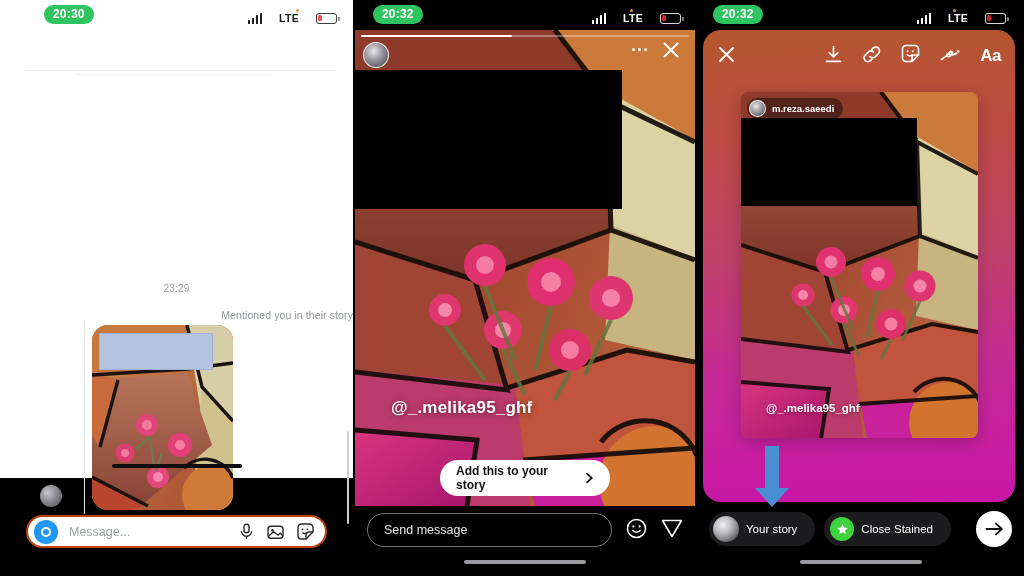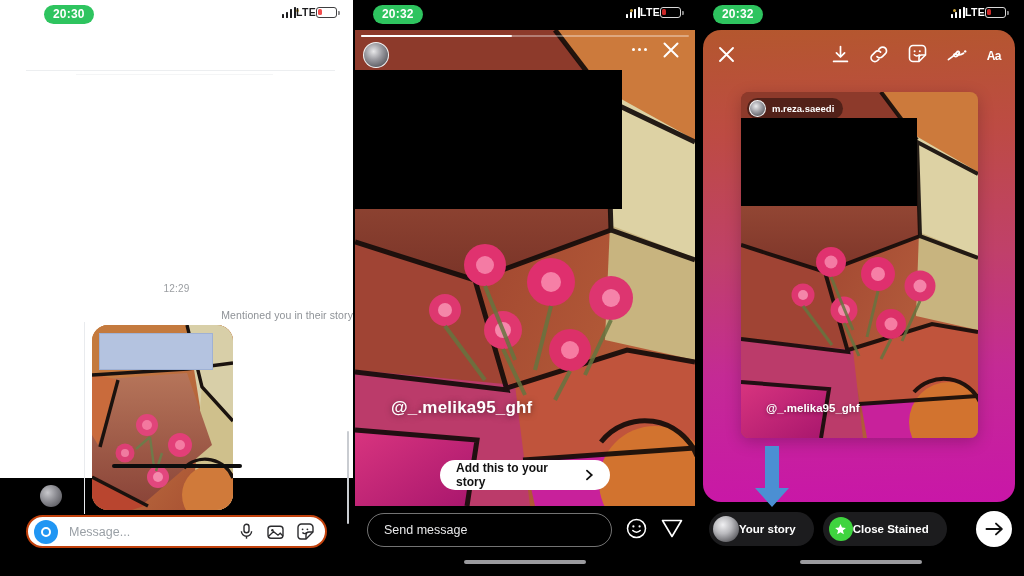--- a/index.html
+++ b/index.html
@@ -13,21 +13,21 @@
 
   
   .statusbar { position: absolute; left: 0; right: 0; top: 0; height: 30px; }
   .time-pill {
     position: absolute; top: 5px;
     background: #2ec45f; color: #fff;
     font-size: 12px; font-weight: bold;
     padding: 2px 9px 3px; border-radius: 11px;
     letter-spacing: .2px;
   }
-  .status-right { position: absolute; top: 6px; display: flex; align-items: center; gap: 0; }
+  .status-right { position: absolute; top: 12px; display: flex; align-items: center; gap: 17px; }
   .bars { display: flex; align-items: flex-end; gap: 1.5px; height: 11px; }
   .bars i { display: block; width: 2.5px; border-radius: .5px; }
   .bars i:nth-child(1){ height: 4px; }
   .bars i:nth-child(2){ height: 6px; }
   .bars i:nth-child(3){ height: 8.5px; }
   .bars i:nth-child(4){ height: 11px; }
   .lte { font-size: 10.5px; font-weight: bold; letter-spacing: .3px; }
   .batt { position: relative; width: 21px; height: 11px; border-radius: 3px; border: 1.3px solid; opacity: .85; }
   .batt::after { content:""; position:absolute; right:-3.5px; top:3px; width:2px; height:4px; border-radius:0 1px 1px 0; background: currentColor; opacity:.6;}
   .batt .fill { position: absolute; left: 1.3px; top: 1.3px; bottom: 1.3px; width: 4px; border-radius: 1.5px; background: #f03030; }
@@ -105,41 +105,41 @@
   .x-btn { position: absolute; right: 14px; top: 40px; z-index: 7; }
   .redact-black { position: absolute; left: 0; top: 70px; width: 267px; height: 139px; background: #000; z-index: 5; }
   .mention-overlay {
     position: absolute; left: 36px; top: 398px; z-index: 5;
     color: #fff; font-size: 17px; font-weight: bold; letter-spacing: .2px;
     text-shadow: 0 1px 6px rgba(0,0,0,.5);
   }
   .add-story-pill {
     position: absolute; left: 50%; transform: translateX(-50%); top: 460px; z-index: 6;
     background: #fff; color: #111; border-radius: 18px;
-    height: 30px; padding: 0 16px; display: flex; align-items: center; gap: 9px;
+    height: 36px; padding: 0 16px; display: flex; align-items: center; gap: 9px;
     font-size: 12px; font-weight: bold; justify-content: center;
   }
   .reply-bar { position: absolute; left: 0; right: 0; top: 512px; height: 36px; display: flex; align-items: center; padding: 0 12px; gap: 14px; }
   .reply-input {
     flex: 1; height: 34px; border-radius: 17px; border: 1px solid rgba(255,255,255,.45);
     display: flex; align-items: center; padding: 15px 16px; color: #e9e9ea; font-size: 12.5px;
   }
   .home-ind-dark { position: absolute; left: 50%; transform: translateX(-50%); bottom: 12px; width: 122px; height: 4px; border-radius: 2px; background: #9a9a9e; }
 
   
   #panel3 { position: absolute; left: 697px; top: 0; width: 327px; height: 576px; background: #000; }
   .canvas {
     position: absolute; left: 6px; top: 30px; width: 312px; height: 472px;
     border-radius: 18px; overflow: hidden;
     background: linear-gradient(178deg, #b4572e 0%, #bd4b43 22%, #c0406a 48%, #c42a95 72%, #c916a8 100%);
   }
   .topbar3 { position: absolute; left: 0; right: 0; top: 0; height: 52px; display: flex; align-items: center; padding: 0 14px; }
   .topbar3 .spacer { flex: 1; }
   .topbar3 .tools { display: flex; align-items: center; gap: 19px; }
-  .aa { color: #fff; font-size: 12px; font-weight: bold; letter-spacing: -.5px; }
+  .aa { color: #fff; font-size: 17px; font-weight: bold; letter-spacing: -.5px; }
   .inner-card {
     position: absolute; left: 38px; top: 62px; width: 237px; height: 346px;
     border-radius: 8px; overflow: hidden; box-shadow: 0 4px 16px rgba(0,0,0,.22);
   }
   .inner-card .art { position: absolute; inset: 0; }
   .inner-attr {
     position: absolute; left: 6px; top: 6px; z-index: 4;
     display: flex; align-items: center; gap: 6px;
     background: rgba(0,0,0,.42); border-radius: 12px; padding: 2px 9px 2px 2px;
   }
@@ -152,22 +152,22 @@
   .inner-redact { position: absolute; left: 0; top: 26px; width: 176px; height: 88px; background: #000; z-index: 3; }
   .inner-mention {
     position: absolute; left: 25px; top: 310px; z-index: 3;
     color: #fff; font-size: 11.5px; font-weight: bold;
     text-shadow: 0 1px 4px rgba(0,0,0,.45);
   }
   .arrow-annot { position: absolute; left: 754px; top: 446px; z-index: 9; }
   .sharebar { position: absolute; left: 0; right: 0; top: 506px; height: 46px; display: flex; align-items: center; padding: 0 12px; gap: 9px; }
   .chip {
     height: 34px; background: #1c1c1e; border-radius: 17px;
-    display: flex; align-items: center; gap: 0; padding: 0 18px 0 4px;
-    color: #fff; font-size: 11.5px; font-weight: bold;
+    display: flex; align-items: center; gap: 7px; padding: 0 18px 0 4px;
+    color: #fff; font-size: 11.5px; font-weight: normal;
   }
   .chip .av {
     width: 26px; height: 26px; border-radius: 50%;
     background: radial-gradient(circle at 38% 34%, #f0f0f2 0%, #b9b9bd 38%, #2e2e33 100%);
     flex: 0 0 auto;
   }
   .chip .cf {
     width: 24px; height: 24px; border-radius: 50%; background: #3fd43f;
     display: flex; align-items: center; justify-content: center; flex: 0 0 auto;
     margin-left: 2px;
@@ -198,21 +198,21 @@
         <div class="lte">LTE</div>
         <div class="batt">
             <div class="fill"></div>
           </div>
       </div>
     </div>
 
     <div class="hairline"></div>
     <div class="hairline2"></div>
 
-    <div class="msg-time">12:29</div>
+    <div class="msg-time">23:29</div>
     <div class="mention-label">Mentioned you in their story</div>
 
     <div class="thread-rail"></div>
 
     <div class="story-card">
       <div class="art">
         <svg viewBox="0 0 141 185" preserveAspectRatio="none" style="width:100%;height:100%;display:block">
           <defs>
             <linearGradient id="g1a" x1="0" y1="0" x2="1" y2="1">
               <stop offset="0" stop-color="#d08a4a"></stop>

